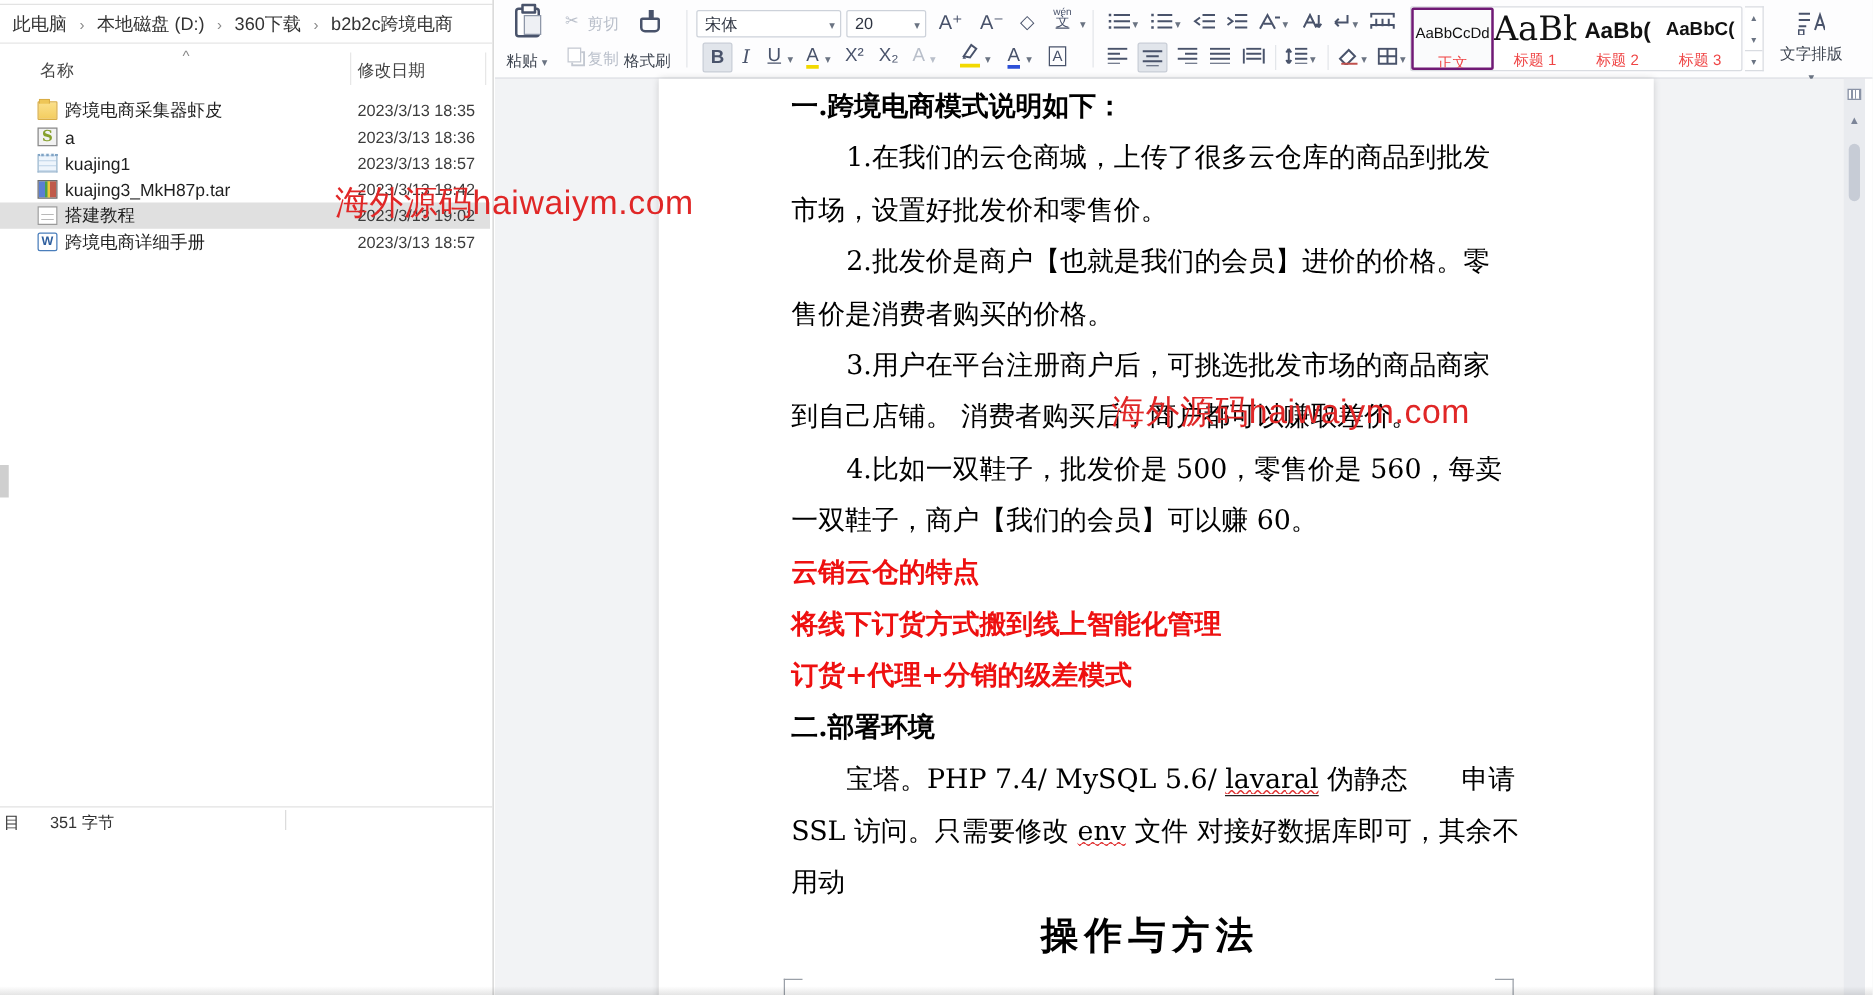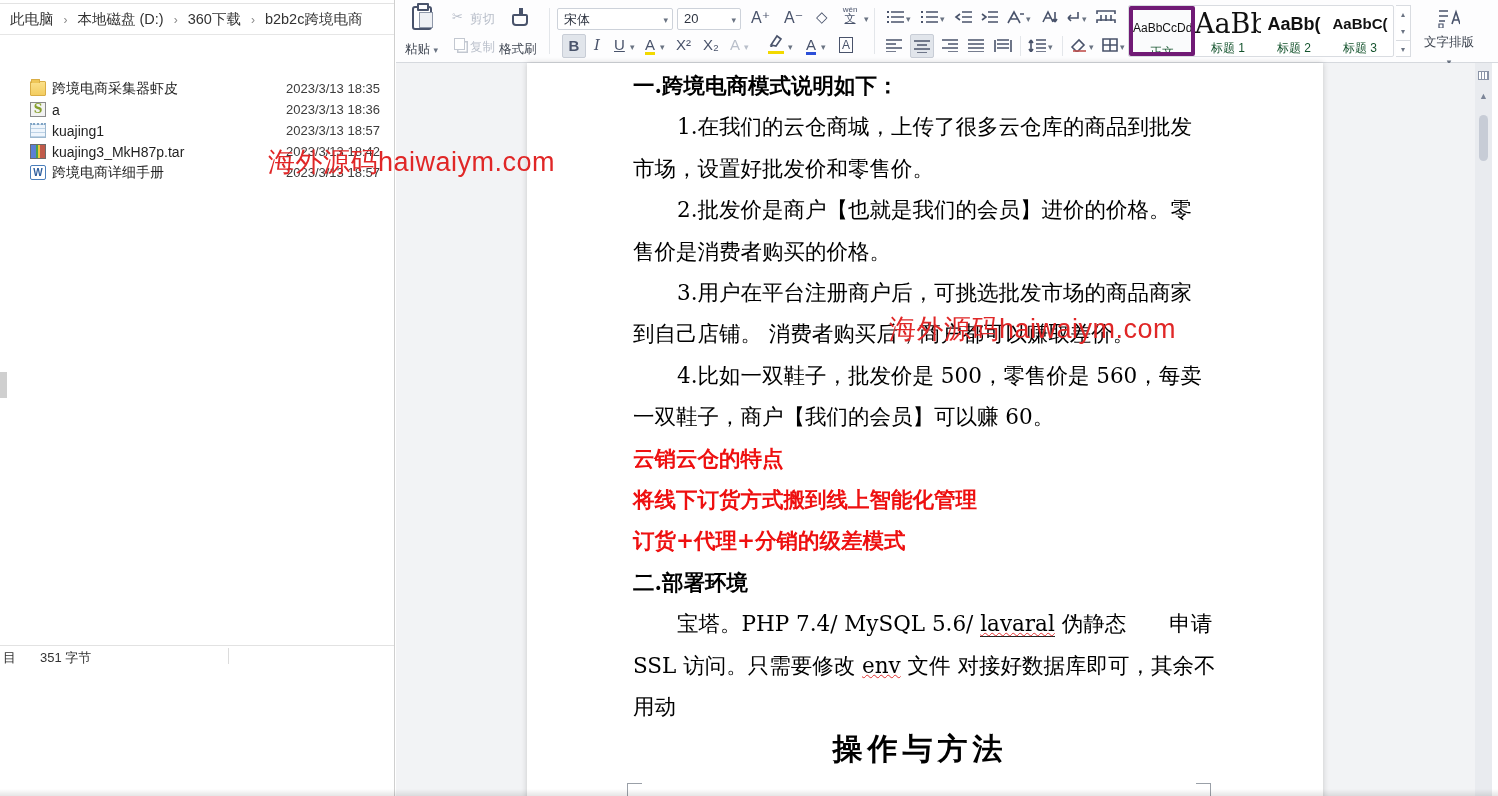--- a/index.html
+++ b/index.html
@@ -82,23 +82,23 @@
   .pin { font-size:8px; line-height:7px; color:#49536b; text-align:center; }
   .pin .hz { font-size:11px; line-height:10px; text-decoration:underline; }
 
   svg.gl { stroke:#49536b; stroke-width:1.6; fill:none; }
   svg.gl .fill { fill:#49536b; stroke:none; }
 
   
   #stylebox { position:absolute; left:732px; top:5px; width:266px; height:52px; background:#fff;
     border:1px solid #d9dce1; border-radius:2px; display:flex; }
   .stcell { width:66px; height:100%; overflow:hidden; text-align:center; padding-top:2px; position:relative; }
-  .stcell.sel { border:4px solid #701a75; border-radius:2px; background:#fafbfc; }
+  .stcell.sel { border:2px solid #701a75; border-radius:2px; background:#fafbfc; }
   .stcell .prev { display:block; height:32px; line-height:32px; white-space:nowrap; color:#111; }
-  .stcell .slab { display:block; font-size:12px; color:#14532d; }
+  .stcell .slab { display:block; font-size:12px; color:#ef4444; }
   .p-body { font-size:12px; }
   .p-h1 { font-size:27px; font-family:"DejaVu Serif","Liberation Serif",serif; }
   .p-h2 { font-size:18px; font-weight:bold; }
   .p-h3 { font-size:15px; font-weight:bold; }
   #stylescroll { position:absolute; left:1000px; top:5px; width:15px; height:52px; border:1px solid #d9dce1;
     border-left:none; background:#fff; font-size:8px; color:#6a7382; text-align:center; }
   #stylescroll div { height:17px; line-height:17px; }
   #stylescroll .more { border-top:1px solid #d9dce1; }
   #layoutbtn { position:absolute; left:1022px; top:4px; width:62px; height:56px; text-align:center; }
   #layoutbtn svg { margin-top:4px; }
@@ -148,20 +148,27 @@
   <div id="crumbbar">
     <span class="crumb">此电脑</span>
     <span class="crumb-sep">›</span>
     <span class="crumb">本地磁盘 (D:)</span>
     <span class="crumb-sep">›</span>
     <span class="crumb">360下载</span>
     <span class="crumb-sep">›</span>
     <span class="crumb">b2b2c跨境电商</span>
   </div>
 
+  <div id="colhead">
+    <span class="nm">名称</span>
+    <span class="sort">^</span>
+    <span class="vsep"></span>
+    <span class="dt">修改日期</span>
+    <span class="vsep2"></span>
+  </div>
 
   <div id="filelist">
     <div class="frow">
       <span class="ficon ic-folder"></span>
       <span class="fname">跨境电商采集器虾皮</span>
       <span class="fdate">2023/3/13 18:35</span>
     </div>
     <div class="frow">
       <span class="ficon ic-app">S</span>
       <span class="fname">a</span>
@@ -169,20 +176,25 @@
     </div>
     <div class="frow">
       <span class="ficon ic-note"></span>
       <span class="fname">kuajing1</span>
       <span class="fdate">2023/3/13 18:57</span>
     </div>
     <div class="frow">
       <span class="ficon ic-rar"></span>
       <span class="fname">kuajing3_MkH87p.tar</span>
       <span class="fdate">2023/3/13 18:42</span>
+    </div>
+    <div class="frow sel">
+      <span class="ficon ic-text"></span>
+      <span class="fname">搭建教程</span>
+      <span class="fdate">2023/3/13 19:02</span>
     </div>
     <div class="frow">
       <span class="ficon ic-word">W</span>
       <span class="fname">跨境电商详细手册</span>
       <span class="fdate">2023/3/13 18:57</span>
     </div>
   </div>
 
   <div id="miniscroll"></div>
 

